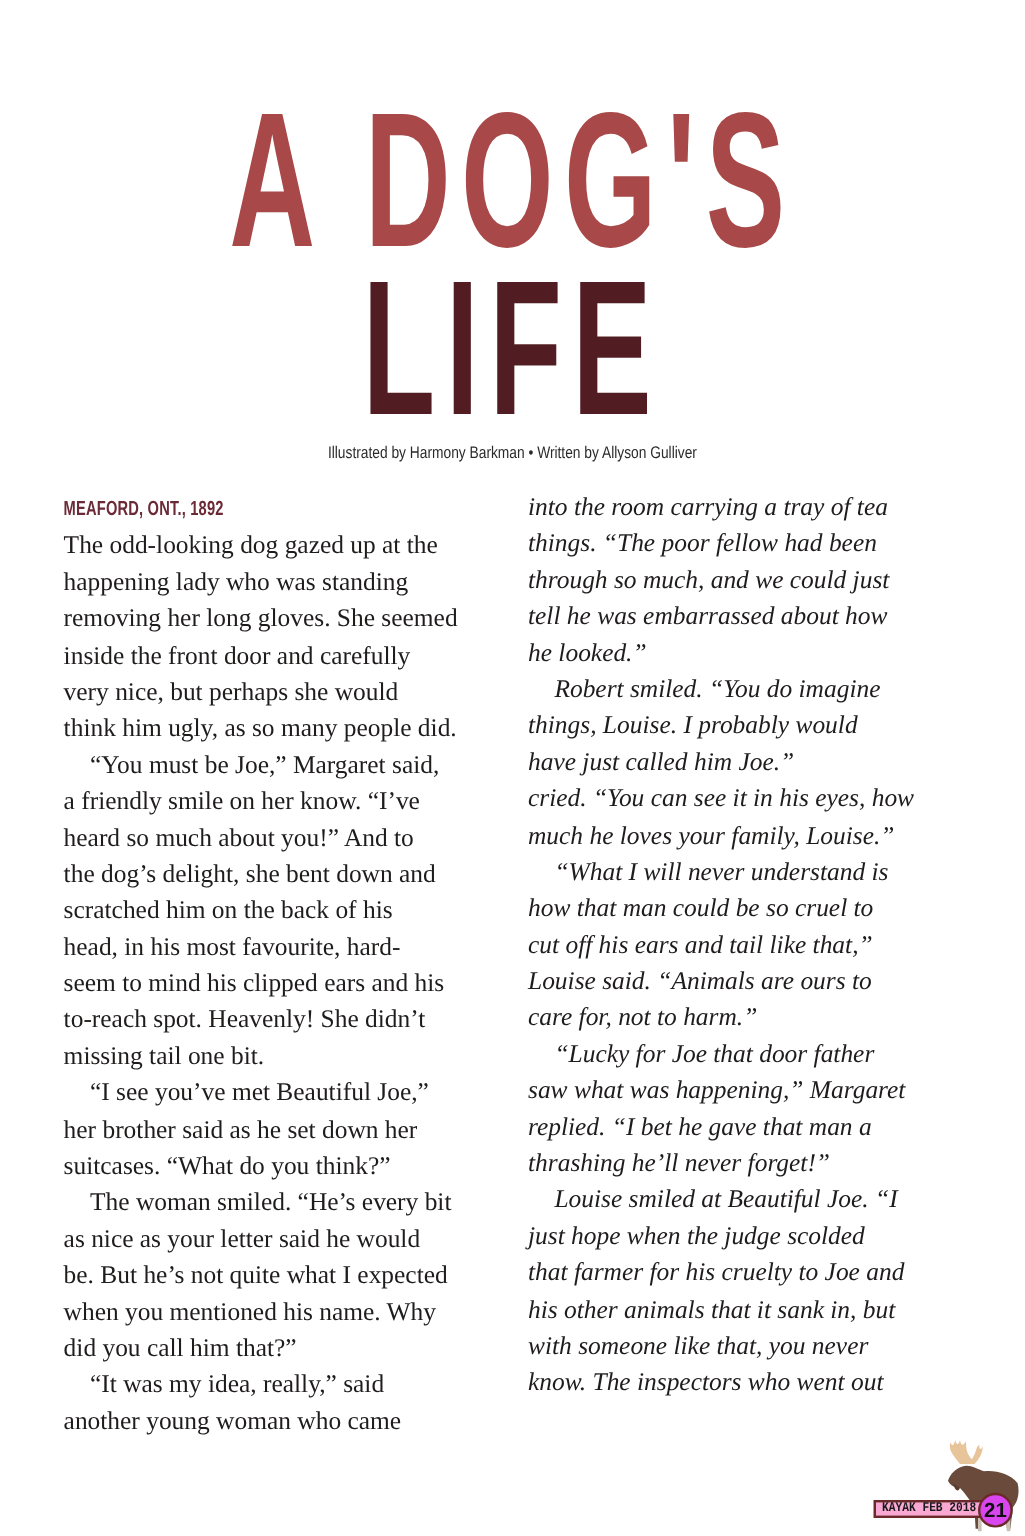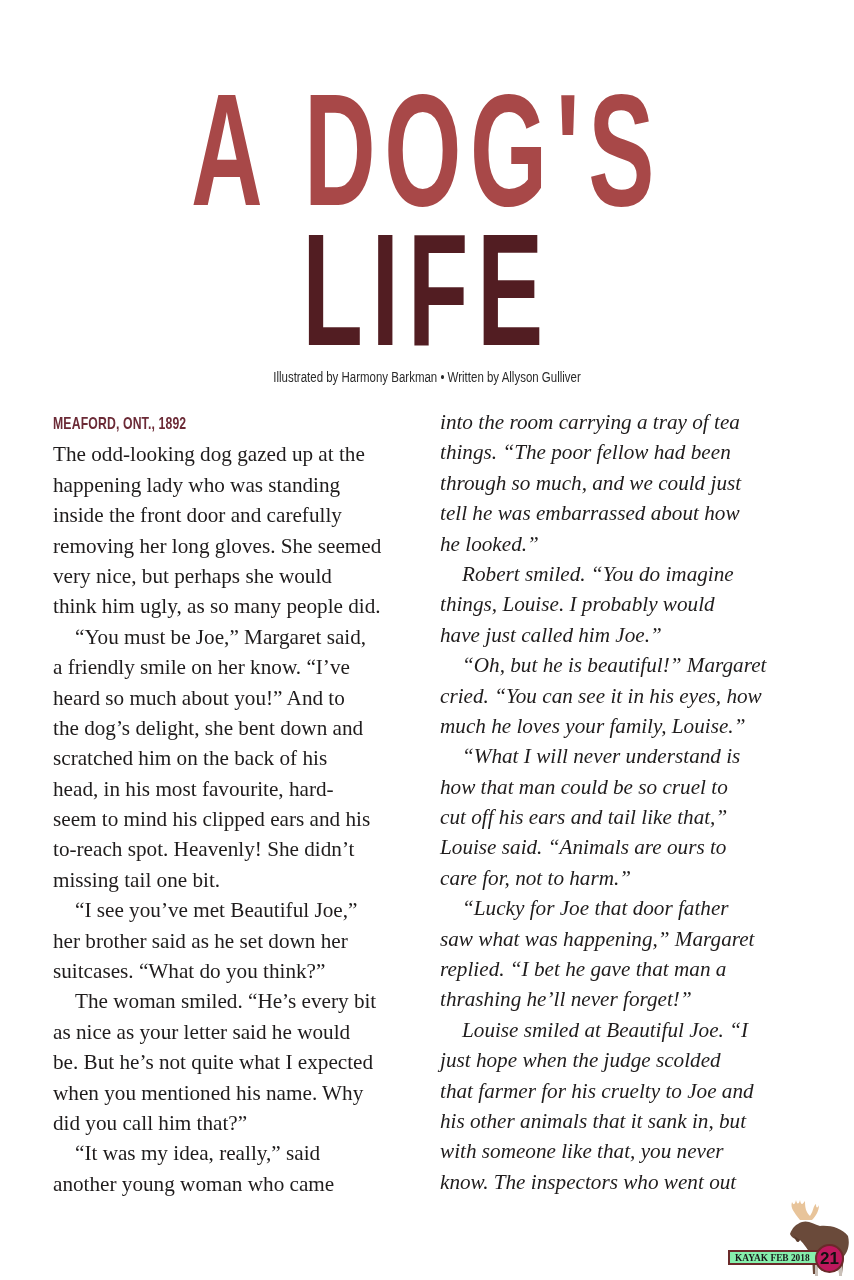--- a/index.html
+++ b/index.html
@@ -38,50 +38,50 @@
   .dateline {
     font-family: "Liberation Sans", "DejaVu Sans", sans-serif;
     font-weight: bold; color: #6b2a36; font-size: 17px;
     display: inline-block; transform: scaleX(0.72); transform-origin: left center;
     letter-spacing: 0.2px; height: 30.4px; line-height: 30.4px; white-space: nowrap;
   }
   .line { display: block; white-space: nowrap; height: 30.4px; }
   .indent { padding-left: 22px; }
   .folio {
     position: absolute; left: 728px; top: 1250px; width: 96px; height: 15px;
-    border: 2px solid #6b2a2a; background: #86efac; box-sizing: border-box;
-    font-family: Liberation Serif, serif; font-weight: bold;
+    border: 2px solid #6b2a2a; background: #f9a8d4; box-sizing: border-box;
+    font-family: Liberation Mono, monospace; font-weight: bold;
     font-size: 11px; line-height: 11px; color: #1a1a1a; text-align: left;
     padding-left: 5px; padding-top: 0px; white-space: nowrap;
   }
   .folio-text { display:inline-block; transform: scaleX(0.85); transform-origin:left center; }
   .page-num {
     position: absolute; left: 815px; top: 1244px; width: 29px; height: 29px;
-    border-radius: 50%; border: 2px solid #6b2a2a; background: #be185d;
+    border-radius: 50%; border: 2px solid #6b2a2a; background: #d946ef;
     box-sizing: border-box; text-align: center;
     font-family: "Liberation Sans", "DejaVu Sans", sans-serif; font-weight: bold;
     font-size: 17px; line-height: 25px; color: #111;
   }
   .moose { position: absolute; left: 786px; top: 1198px; width: 66px; height: 80px; }
 </style>
 </head>
 <body>
 
 <h1 class="title-line title-top">A DOG'S</h1>
 <h1 class="title-line title-bottom">LIFE</h1>
 
 <div class="byline">Illustrated by Harmony Barkman • Written by Allyson Gulliver</div>
 
 <div class="col col-left">
   <span class="dateline">MEAFORD, ONT., 1892</span>
   <div id="left-lines">
       <span class="line">The odd-looking dog gazed up at the</span>
       <span class="line">happening lady who was standing</span>
+      <span class="line">removing her long gloves. She seemed</span>
       <span class="line">inside the front door and carefully</span>
-      <span class="line">removing her long gloves. She seemed</span>
       <span class="line">very nice, but perhaps she would</span>
       <span class="line">think him ugly, as so many people did.</span>
       <span class="line indent">“You must be Joe,” Margaret said,</span>
       <span class="line">a friendly smile on her know. “I’ve</span>
       <span class="line">heard so much about you!” And to</span>
       <span class="line">the dog’s delight, she bent down and</span>
       <span class="line">scratched him on the back of his</span>
       <span class="line">head, in his most favourite, hard-</span>
       <span class="line">seem to mind his clipped ears and his</span>
       <span class="line">to-reach spot. Heavenly! She didn’t</span>
@@ -102,21 +102,20 @@
 <div class="col col-right">
   <div id="right-lines">
       <span class="line">into the room carrying a tray of tea</span>
       <span class="line">things. “The poor fellow had been</span>
       <span class="line">through so much, and we could just</span>
       <span class="line">tell he was embarrassed about how</span>
       <span class="line">he looked.”</span>
       <span class="line indent">Robert smiled. “You do imagine</span>
       <span class="line">things, Louise. I probably would</span>
       <span class="line">have just called him Joe.”</span>
-      <span class="line indent">“Oh, but he is beautiful!” Margaret</span>
       <span class="line">cried. “You can see it in his eyes, how</span>
       <span class="line">much he loves your family, Louise.”</span>
       <span class="line indent">“What I will never understand is</span>
       <span class="line">how that man could be so cruel to</span>
       <span class="line">cut off his ears and tail like that,”</span>
       <span class="line">Louise said. “Animals are ours to</span>
       <span class="line">care for, not to harm.”</span>
       <span class="line indent">“Lucky for Joe that door father</span>
       <span class="line">saw what was happening,” Margaret</span>
       <span class="line">replied. “I bet he gave that man a</span>

